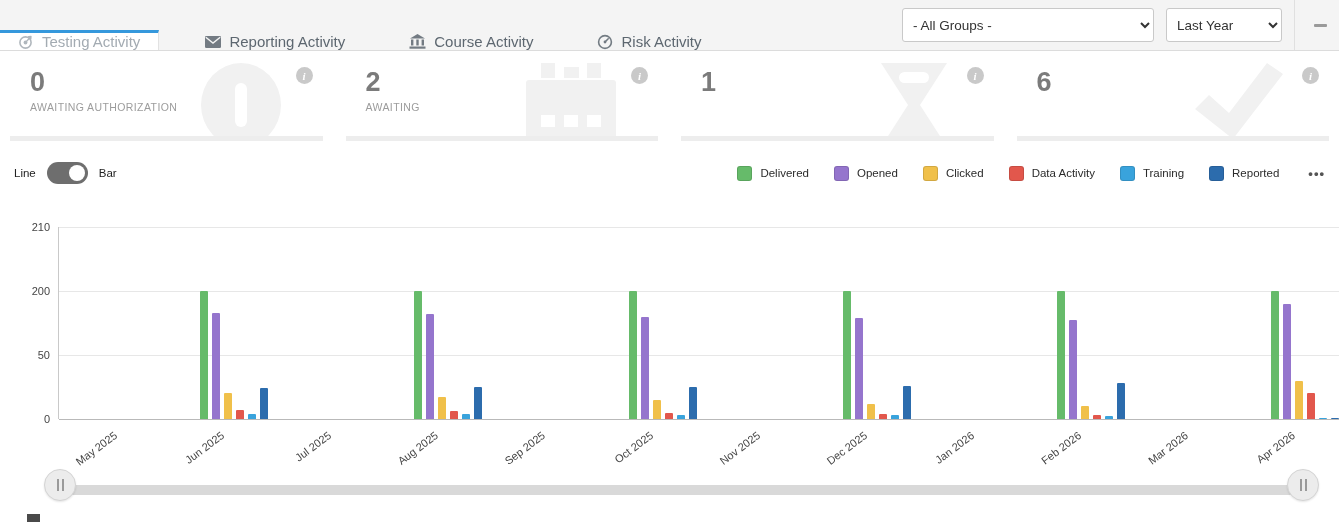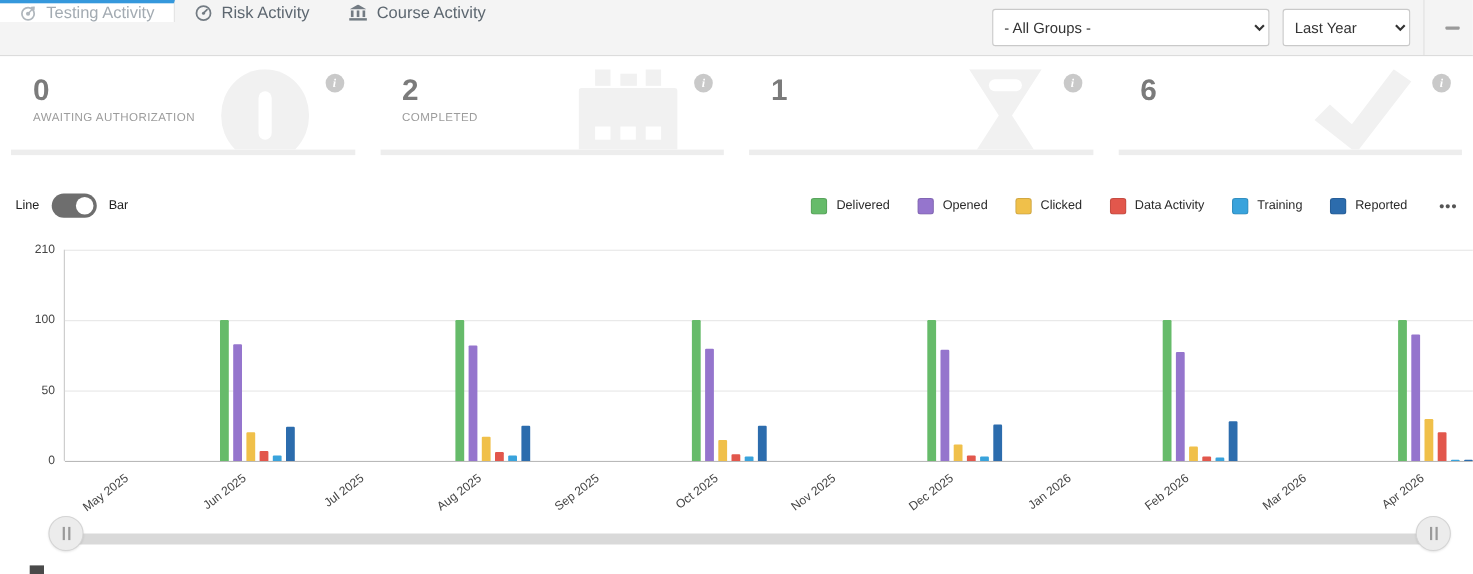--- a/index.html
+++ b/index.html
@@ -7,21 +7,21 @@
   body {
     position:relative; overflow:hidden; background:#fff;
     font-family:"Liberation Sans", sans-serif; color:#333;
   }
   
   .tabs-bar {
     position:absolute; top:0; left:0; right:0; height:51px;
     background:#f4f4f4; border-bottom:1px solid #dcdcdc;
     display:flex; align-items:stretch;
   }
-  #tabs-container { display:flex; align-items:flex-start; }
+  #tabs-container { display:flex; align-items:flex-end;gap:28px; }
   .tab {
     display:flex; align-items:center; gap:8px; padding:0 18px;
     font-size:15px; color:#5d6770; cursor:pointer; border-top:3px solid transparent;
     white-space:nowrap;
   }
   .tab.active {
     background:#fff; border-top:3px solid #3598dc; border-right:1px solid #e2e2e2;
     color:#a3abb2;
   }
   .tab .t-icon { display:flex; align-items:center; color:inherit; opacity:.85; }
@@ -41,21 +41,21 @@
   .card-number { font-size:27px; font-weight:700; color:#7b7b7b; margin:7px 0 0 20px; line-height:1.05; }
   .card-label  { font-size:10.5px; color:#9c9c9c; margin:5px 0 0 20px; letter-spacing:.4px; }
   .card-watermark { position:absolute; right:42px; top:2px; }
   .info-btn {
     position:absolute; top:6px; right:10px; width:17px; height:17px; border-radius:50%;
     background:#c9c9c9; color:#fff; font-size:11px; font-style:italic; font-weight:bold;
     display:flex; align-items:center; justify-content:center; cursor:pointer;
     font-family:"Liberation Serif", serif;
   }
   
-  .controls-row { position:absolute; top:172px; left:0; right:0; height:30px; display:flex; align-items:center; padding:0 14px; }
+  .controls-row { position:absolute; top:158px; left:0; right:0; height:30px; display:flex; align-items:center; padding:0 14px; }
   .toggle-group { display:flex; align-items:center; gap:11px; font-size:11.5px; color:#222; }
   .switch { width:41px; height:22px; border-radius:11px; background:#6e6e6e; position:relative; cursor:pointer; }
   .switch .knob { position:absolute; right:3px; top:3px; width:16px; height:16px; border-radius:50%; background:#fff; }
   .legend { margin-left:auto; display:flex; align-items:center; gap:25px; }
   .legend-item { display:flex; align-items:center; gap:8px; font-size:11.5px; color:#2b2b2b; cursor:pointer; }
   .swatch { width:15px; height:15px; border-radius:3px; border:1px solid rgba(0,0,0,.12); }
   .more-btn { font-size:13px; color:#555; letter-spacing:1px; font-weight:bold; cursor:pointer; margin-left:4px; }
   
   .chart-container { position:absolute; top:219px; left:0; right:0; height:248px; }
   #plot { position:absolute; left:58px; right:0; top:8px; height:192px; border-left:1px solid #c9c9c9; }
@@ -90,39 +90,48 @@
           <svg width="16" height="16" viewBox="0 0 16 16">
             <circle cx="7.5" cy="8.5" r="5.6" fill="none" stroke="currentColor" stroke-width="1.6"></circle>
             <circle cx="7.5" cy="8.5" r="1.9" fill="currentColor"></circle>
             <path d="M7.5 8.5 L13 2.5 M13 2.5 L10.6 2.7 M13 2.5 L12.8 4.9" stroke="currentColor" stroke-width="1.3" fill="none" stroke-linecap="round"></path>
           </svg>
         </span>
         <span>Testing Activity</span>
       </div>
       <div class="tab">
         <span class="t-icon">
-          <svg width="16" height="16" viewBox="0 0 16 16">
-            <circle cx="8" cy="8" r="6.4" fill="none" stroke="currentColor" stroke-width="1.6"></circle>
-            <path d="M8 8 L11.2 4.8" stroke="currentColor" stroke-width="1.6" stroke-linecap="round"></path>
-            <circle cx="8" cy="8" r="1.4" fill="currentColor"></circle>
-          </svg>
-        </span>
-        <span>Risk Activity</span>
+          <svg width="16" height="12" viewBox="0 0 16 12">
+            <rect width="16" height="12" rx="1.2" fill="currentColor"></rect>
+            <path d="M0.8 1.2 L8 7 L15.2 1.2" stroke="#f4f4f4" stroke-width="1.4" fill="none"></path>
+          </svg>
+        </span>
+        <span>Reporting Activity</span>
       </div>
       <div class="tab">
         <span class="t-icon">
           <svg width="17" height="15" viewBox="0 0 17 15">
             <path d="M8.5 0 L16 4.5 H1 Z" fill="currentColor"></path>
             <rect x="2" y="5.5" width="2.4" height="6" fill="currentColor"></rect>
             <rect x="7.3" y="5.5" width="2.4" height="6" fill="currentColor"></rect>
             <rect x="12.6" y="5.5" width="2.4" height="6" fill="currentColor"></rect>
             <rect x="0.5" y="12.5" width="16" height="2.2" fill="currentColor"></rect>
           </svg>
         </span>
         <span>Course Activity</span>
+      </div>
+      <div class="tab">
+        <span class="t-icon">
+          <svg width="16" height="16" viewBox="0 0 16 16">
+            <circle cx="8" cy="8" r="6.4" fill="none" stroke="currentColor" stroke-width="1.6"></circle>
+            <path d="M8 8 L11.2 4.8" stroke="currentColor" stroke-width="1.6" stroke-linecap="round"></path>
+            <circle cx="8" cy="8" r="1.4" fill="currentColor"></circle>
+          </svg>
+        </span>
+        <span>Risk Activity</span>
       </div>
     </div>
   <div class="header-right">
     <select class="hdr-select" id="group-select"><option>- All Groups -</option></select>
     <select class="hdr-select" id="period-select"><option>Last Year</option></select>
     <div class="header-divider"></div>
     <div class="collapse-btn">
       <div class="minus"></div>
     </div>
   </div>
@@ -142,21 +151,21 @@
       <div class="card-watermark"><svg width="90" height="80" viewBox="0 0 90 80">
           <rect x="15" y="0" width="14" height="15" fill="#f1f1f1"></rect>
           <rect x="61" y="0" width="14" height="15" fill="#f1f1f1"></rect>
           <rect x="38" y="4" width="15" height="11" fill="#f1f1f1"></rect>
           <rect x="0" y="17" width="90" height="63" rx="3" fill="#f1f1f1"></rect>
           <rect x="15" y="52" width="14" height="12" fill="#fff"></rect>
           <rect x="38" y="52" width="14" height="12" fill="#fff"></rect>
           <rect x="61" y="52" width="14" height="12" fill="#fff"></rect>
         </svg></div>
       <div class="card-number">2</div>
-      <div class="card-label">COMPLETED</div>
+      <div class="card-label">AWAITING</div>
       <div class="info-btn">i</div>
     </div>
     <div class="card">
       <div class="card-watermark"><svg width="76" height="84" viewBox="0 0 76 84">
           <path d="M5 0 H71 L44 42 L71 84 H5 L32 42 Z" fill="#f1f1f1"></path>
           <rect x="23" y="9" width="30" height="11" rx="5.5" fill="#fff"></rect>
         </svg></div>
       <div class="card-number">1</div>
       <div class="info-btn">i</div>
     </div>
@@ -246,21 +255,21 @@
       <div class="bar" title="Feb 2026 — Reported: 28" style="left: 1057.9px; height: 35.84px; background: rgb(44, 108, 173);"></div>
       <div class="bar" title="Apr 2026 — Delivered: 100" style="left: 1212.1px; height: 128px; background: rgb(102, 187, 106);"></div>
       <div class="bar" title="Apr 2026 — Opened: 90" style="left: 1224.1px; height: 115.2px; background: rgb(149, 117, 205);"></div>
       <div class="bar" title="Apr 2026 — Clicked: 30" style="left: 1236.1px; height: 38.4px; background: rgb(240, 192, 74);"></div>
       <div class="bar" title="Apr 2026 — Data Extended: 20" style="left: 1248.1px; height: 25.6px; background: rgb(226, 87, 76);"></div>
       <div class="bar" title="Apr 2026 — Training: 1" style="left: 1260.1px; height: 1.28px; background: rgb(57, 163, 220);"></div>
       <div class="bar" title="Apr 2026 — Reported: 1" style="left: 1272.1px; height: 1.28px; background: rgb(44, 108, 173);"></div>
     </div>
 <div class="y-label" style="top: 194px;">0</div>
     <div class="y-label" style="top: 130px;">50</div>
-    <div class="y-label" style="top: 66px;">100</div>
+    <div class="y-label" style="top: 66px;">200</div>
     <div class="y-label" style="top: 2px;">210</div>
     <div class="x-label" style="left: 38px; top: 210px;">May 2025</div>
     <div class="x-label" style="left: 145.1px; top: 210px;">Jun 2025</div>
     <div class="x-label" style="left: 252.2px; top: 210px;">Jul 2025</div>
     <div class="x-label" style="left: 359.3px; top: 210px;">Aug 2025</div>
     <div class="x-label" style="left: 466.4px; top: 210px;">Sep 2025</div>
     <div class="x-label" style="left: 573.5px; top: 210px;">Oct 2025</div>
     <div class="x-label" style="left: 680.6px; top: 210px;">Nov 2025</div>
     <div class="x-label" style="left: 787.7px; top: 210px;">Dec 2025</div>
     <div class="x-label" style="left: 894.8px; top: 210px;">Jan 2026</div>

